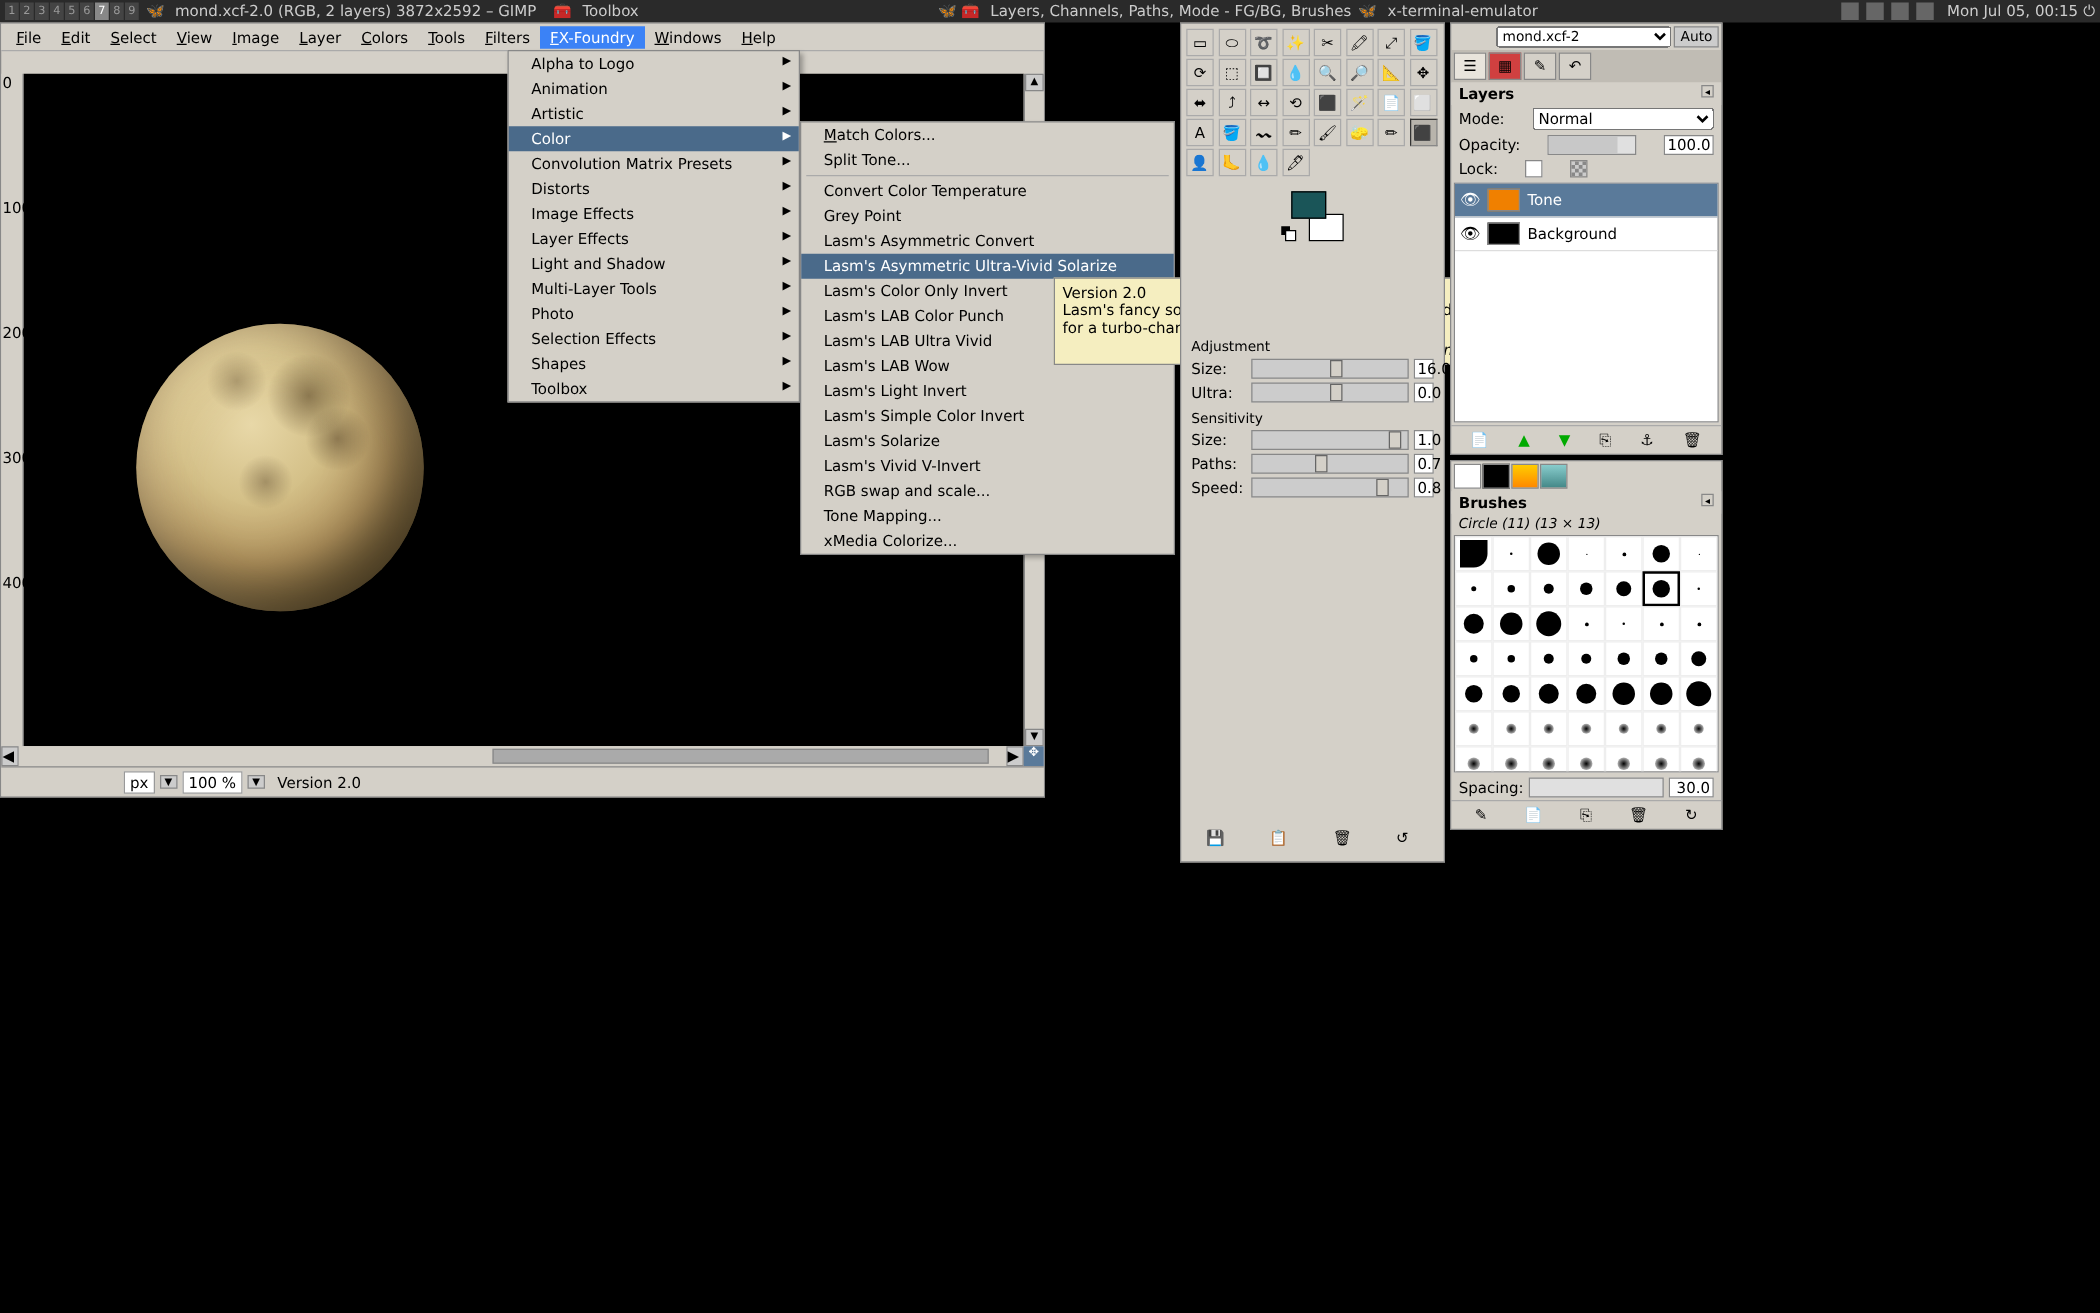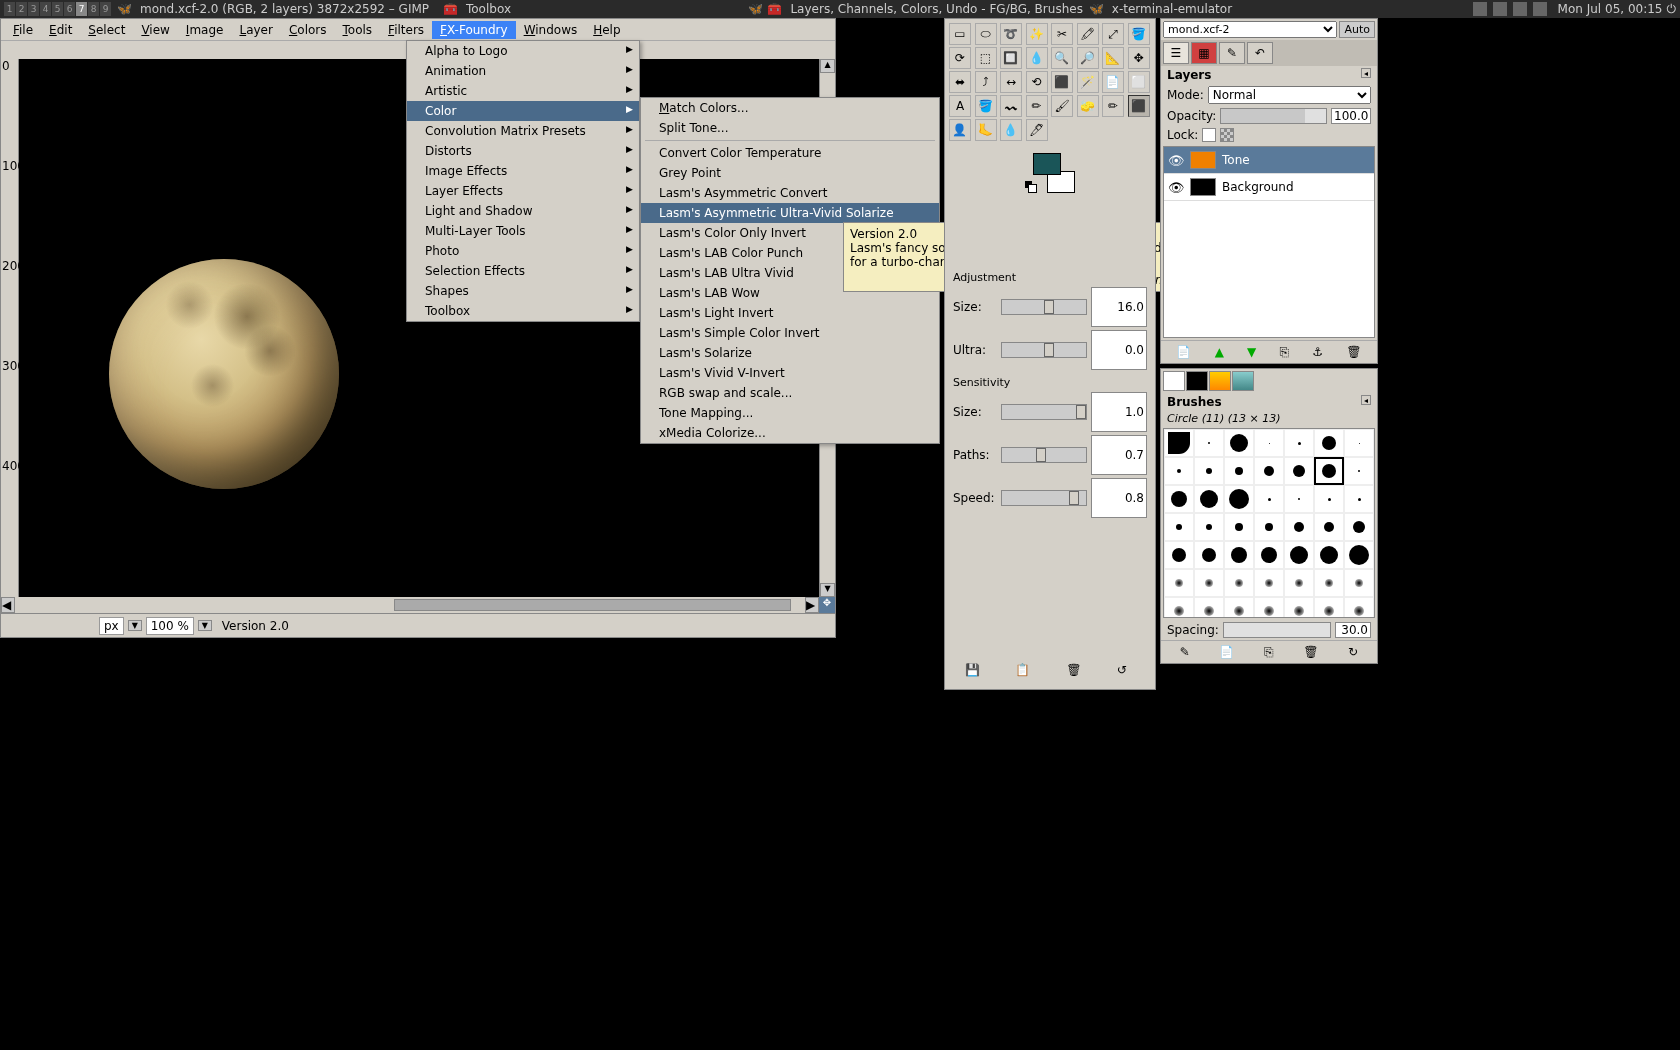--- a/index.html
+++ b/index.html
@@ -71,42 +71,42 @@
 .fgbg .bg { position:absolute; width:28px; height:22px; background:#fff; border:1px solid #000; bottom:0; right:0; }
 .fgbg .mini { position:absolute; bottom:0; left:0; width:12px; height:12px; }
 .fgbg .mini::before { content:""; position:absolute; width:7px; height:7px; background:#000; }
 .fgbg .mini::after { content:""; position:absolute; width:7px; height:7px; background:#fff; right:0; bottom:0; border:1px solid #000; }
 
 .tool-opts { padding:4px 8px; font-size:11px; }
 .tool-opts .row { display:flex; align-items:center; gap:4px; margin:3px 0; }
 .tool-opts .label { width:44px; }
 .tool-opts .slider { flex:1; height:16px; background:#ccc; border:1px solid #888; position:relative; }
 .tool-opts .slider .knob { position:absolute; width:10px; height:14px; background:#d4d0c8; border:1px solid #666; top:0; }
-.tool-opts .num { width:56px; border:1px solid #888; background:#fff; text-align:right; padding:12px 2px; }
+.tool-opts .num { width:16px; border:1px solid #888; background:#fff; text-align:right; padding:0 2px; }
 .tool-opts .section { margin-top:6px; font-size:11px; }
 .type-row { display:flex; gap:30px; align-items:flex-start; padding:4px 8px; }
 .radios { display:flex; flex-direction:column; gap:4px; }
 .radios label { display:flex; gap:4px; align-items:center; }
 .shape-box { width:50px; height:50px; background:#000; border-radius:50%; display:flex; align-items:center; justify-content:center; }
 .shape-box .sq { width:10px; height:10px; background:#fff; }
 
 .btm-icons { position:absolute; bottom:4px; left:0; right:0; display:flex; justify-content:space-around; padding:4px; }
 .btm-icons span { width:18px; height:18px; display:inline-block; }
 
 
 .layers-win { position:absolute; top:18px; left:1160px; width:218px; height:346px; background:#d4d0c8; border:1px solid #888; display:flex; flex-direction:column; }
 .layers-win .hdr { display:flex; padding:2px; gap:2px; }
-.layers-win .hdr select { flex:1; font-size:11px; }
+.layers-win .hdr select { flex:1; font-size:11px;margin-left:34px; }
 .layers-win .hdr .auto { padding:1px 4px; border:1px solid #888; background:#ccc; font-size:11px; }
 .layers-win .tabs { display:flex; gap:2px; padding:2px; background:#c0bcb4; }
 .layers-win .tabs .tab { width:26px; height:22px; background:#d4d0c8; border:1px solid #888; display:flex; align-items:center; justify-content:center; }
 .layers-win .tabs .tab.active { background:#e8e4dc; }
 .panel-title { padding:2px 6px; font-weight:bold; font-size:11px; background:#d4d0c8; }
 .panel-title .sq { float:right; width:10px; height:10px; border:1px solid #888; font-size:8px; text-align:center; }
-.mode-row, .opac-row, .lock-row { display:flex; align-items:center; gap:4px; padding:2px 6px; font-size:11px; }
+.mode-row, .opac-row, .lock-row { display:flex; align-items:center; gap:22px; padding:2px 6px; font-size:11px; }
 .mode-row select { flex:1; }
 .opac-row .slider { flex:1; height:16px; background:#e0e0e0; border:1px solid #888; position:relative; }
 .opac-row .slider .fill { position:absolute; left:0; top:0; bottom:0; width:80%; background:#c8c8c8; }
 .opac-row .num { width:40px; border:1px solid #888; background:#fff; text-align:right; padding:0 2px; }
 .lock-row .chk { width:14px; height:14px; border:1px solid #888; background:#fff; }
 .layer-list { flex:1; background:#fff; border:1px solid #888; margin:2px; }
 .layer-item { display:flex; align-items:center; gap:6px; padding:4px; border-bottom:1px solid #ddd; }
 .layer-item.sel { background:#5a7a9a; color:#fff; }
 .layer-item .eye { width:16px; font-size:13px; }
 .layer-item .thumb { width:26px; height:18px; border:1px solid #888; }
@@ -142,21 +142,21 @@
       <span>8</span>
       <span>9</span>
     </div>
   <span style="margin-left:6px">🦋</span>
   <span class="title">mond.xcf-2.0 (RGB, 2 layers) 3872x2592 – GIMP</span>
   <span style="margin-left:14px">🧰</span>
   <span class="title">Toolbox</span>
   <span class="spacer"></span>
   <span>🦋</span>
   <span style="margin-left:4px">🧰</span>
-  <span class="title">Layers, Channels, Colors, Undo - FG/BG, Brushes</span>
+  <span class="title">Layers, Channels, Paths, Mode - FG/BG, Brushes</span>
   <span style="margin-left:6px">🦋</span>
   <span class="title">x-terminal-emulator</span>
   <span class="spacer"></span>
   <span class="ticon"></span>
   <span class="ticon"></span>
   <span class="ticon"></span>
   <span class="ticon"></span>
   <span class="title">Mon Jul 05, 00:15</span>
   <span style="margin:0 4px">⏻</span>
 </div>

